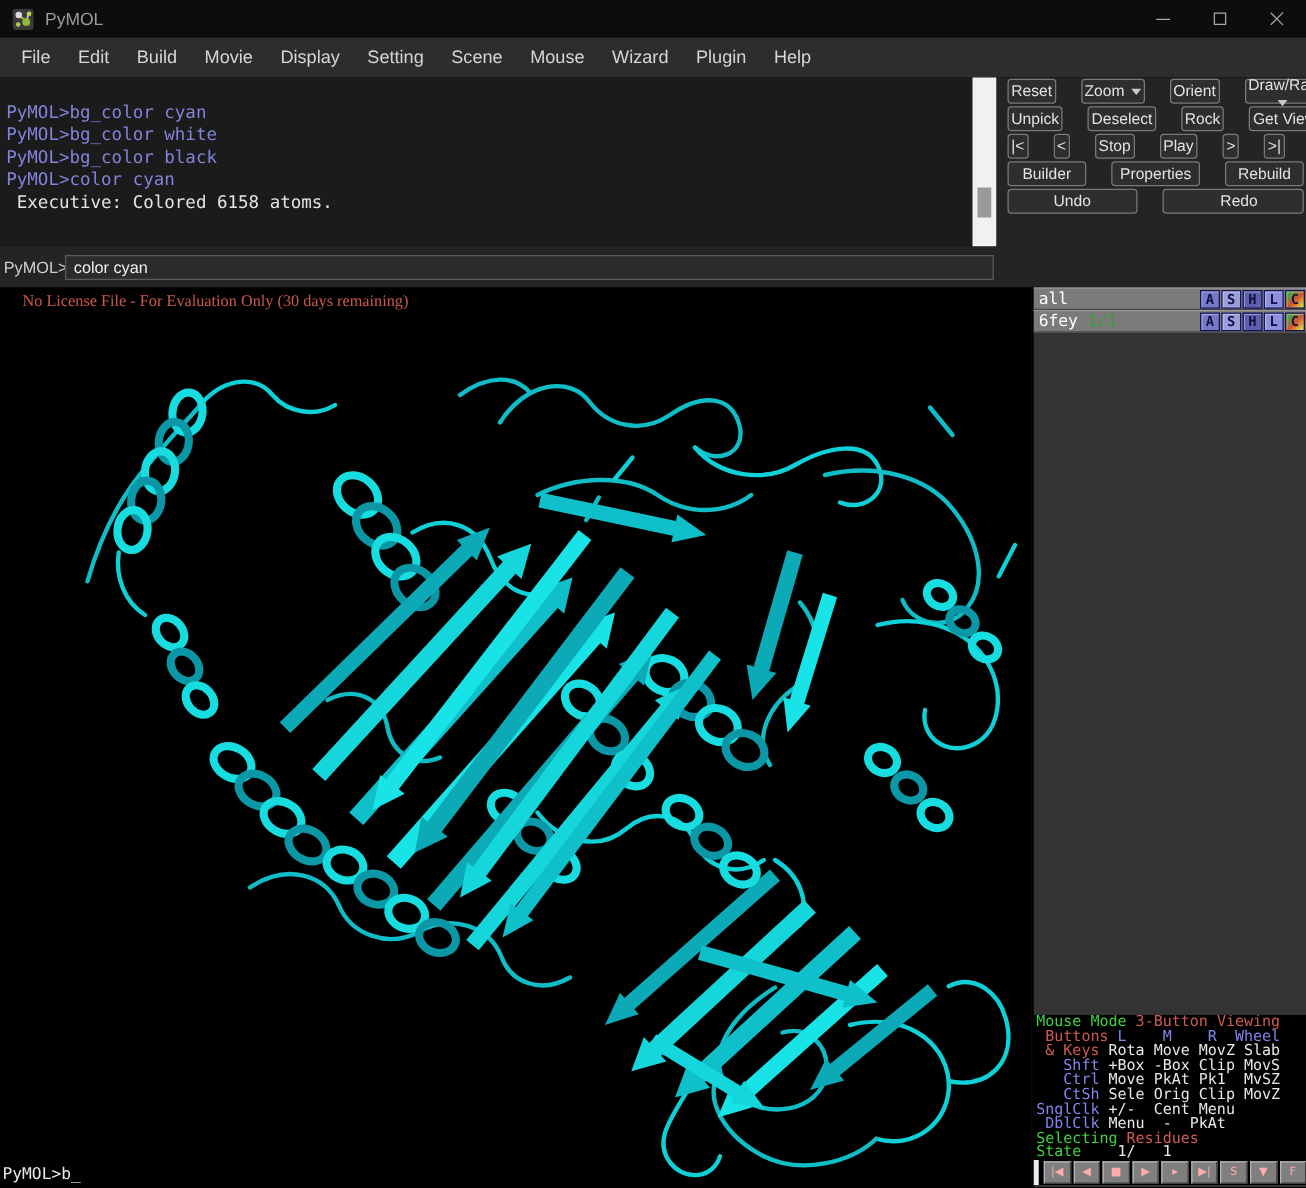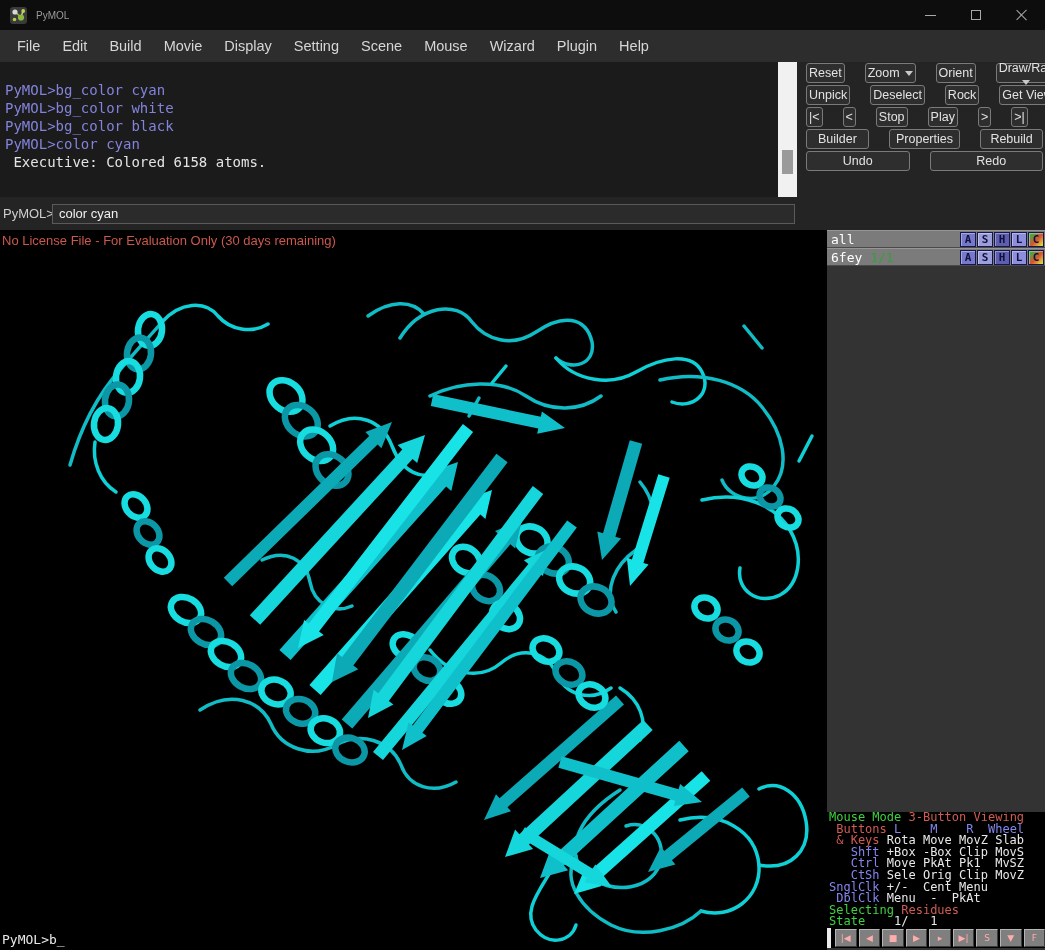--- a/index.html
+++ b/index.html
@@ -2,21 +2,21 @@
 <html><head>
 <meta charset="utf-8">
 <style>
   * { margin:0; padding:0; box-sizing:border-box; }
   body { background:#000; font-family:"Liberation Sans", sans-serif; }
   .app { position:relative; width:1045px; height:950px; background:#000; overflow:hidden; }
 
   
   .titlebar { position:absolute; left:0; top:0; width:1045px; height:30px; background:#0d0d0d; display:flex; align-items:center; }
   .app-icon { width:17px; height:17px; margin-left:10px; }
-  .title-text { color:#9b9b9b; font-size:10px; margin-left:9px; }
+  .title-text { color:#9b9b9b; font-size:14px; margin-left:9px; }
   .win-controls { margin-left:auto; display:flex; height:30px; }
   .win-btn { width:46px; height:30px; display:flex; align-items:center; justify-content:center; cursor:default; }
   .glyph-min { width:11px; height:1px; background:#a8a8a8; }
   .glyph-max { width:10px; height:10px; border:1px solid #a8a8a8; }
   .glyph-close { position:relative; width:12px; height:12px; }
   .glyph-close::before, .glyph-close::after { content:""; position:absolute; left:5px; top:-1px; width:1.4px; height:14px; background:#a8a8a8; }
   .glyph-close::before { transform:rotate(45deg); }
   .glyph-close::after  { transform:rotate(-45deg); }
 
   
@@ -35,21 +35,21 @@
   .btn-row { display:flex; gap:20px; margin-bottom:2px; }
   .gui-btn { height:20px; background:#2e2e2e; border:1px solid #7a7a7a; border-radius:3px; color:#e2e2e2; font-size:12.5px; display:flex; align-items:center; justify-content:center; gap:5px; flex:1; cursor:default; white-space:nowrap; padding:0 2px; }
   .dd-arrow { width:0; height:0; border-left:4px solid transparent; border-right:4px solid transparent; border-top:5px solid #c9c9c9; }
 
   .cmd-row { position:absolute; left:0; top:135px; width:1045px; height:33px; display:flex; align-items:center; }
   .cmd-label { color:#cfcfcf; font-size:13px; width:52px; padding-left:3px; }
   .cmd-input { width:743px; height:20px; background:#2b2b2b; border:1px solid #5a5a5a; color:#f0f0f0; font-size:13px; font-family:"Liberation Sans", sans-serif; padding:0 6px; outline:none; }
 
   
   .viewport { position:absolute; left:0; top:230px; width:1045px; height:720px; background:#000; }
-  .license { position:absolute; left:2px; top:3px; color:#cb584b; font-family:Liberation Sans, sans-serif; font-size:13px; white-space:pre; }
+  .license { position:absolute; left:18px; top:3px; color:#cb584b; font-family:Liberation Serif, serif; font-size:13px; white-space:pre; }
   .gl-prompt { position:absolute; left:2px; bottom:3px; color:#e8e8e8; font-family:"DejaVu Sans Mono", monospace; font-size:13px; }
   .protein-svg { position:absolute; left:0; top:0; }
 
   
   .right-panel { position:absolute; left:825px; top:0px; width:220px; height:720px; background:#333333; border-left:2px solid #000; }
   .obj-row { height:18px; display:flex; align-items:center; background:#7b7b7b; border-top:1px solid #969696; border-bottom:1px solid #4a4a4a; padding:0 1px 0 4px; cursor:default; }
   .obj-name { font-family:"DejaVu Sans Mono", monospace; font-size:13px; color:#ffffff; flex:1; white-space:pre; }
   .obj-state { color:#35a035; }
   .ob-btn { width:16px; height:15px; margin-left:1px; border:1px solid #16164e; display:flex; align-items:center; justify-content:center; font-family:"DejaVu Sans Mono", monospace; font-size:11px; font-weight:bold; color:#101040; box-shadow:inset 1px 1px 0 rgba(255,255,255,0.35); cursor:default; }
   .ob-A { background:#7678c8; } .ob-S { background:#9c9edb; } .ob-H { background:#5d5fae; } .ob-L { background:#8d8fdd; }

